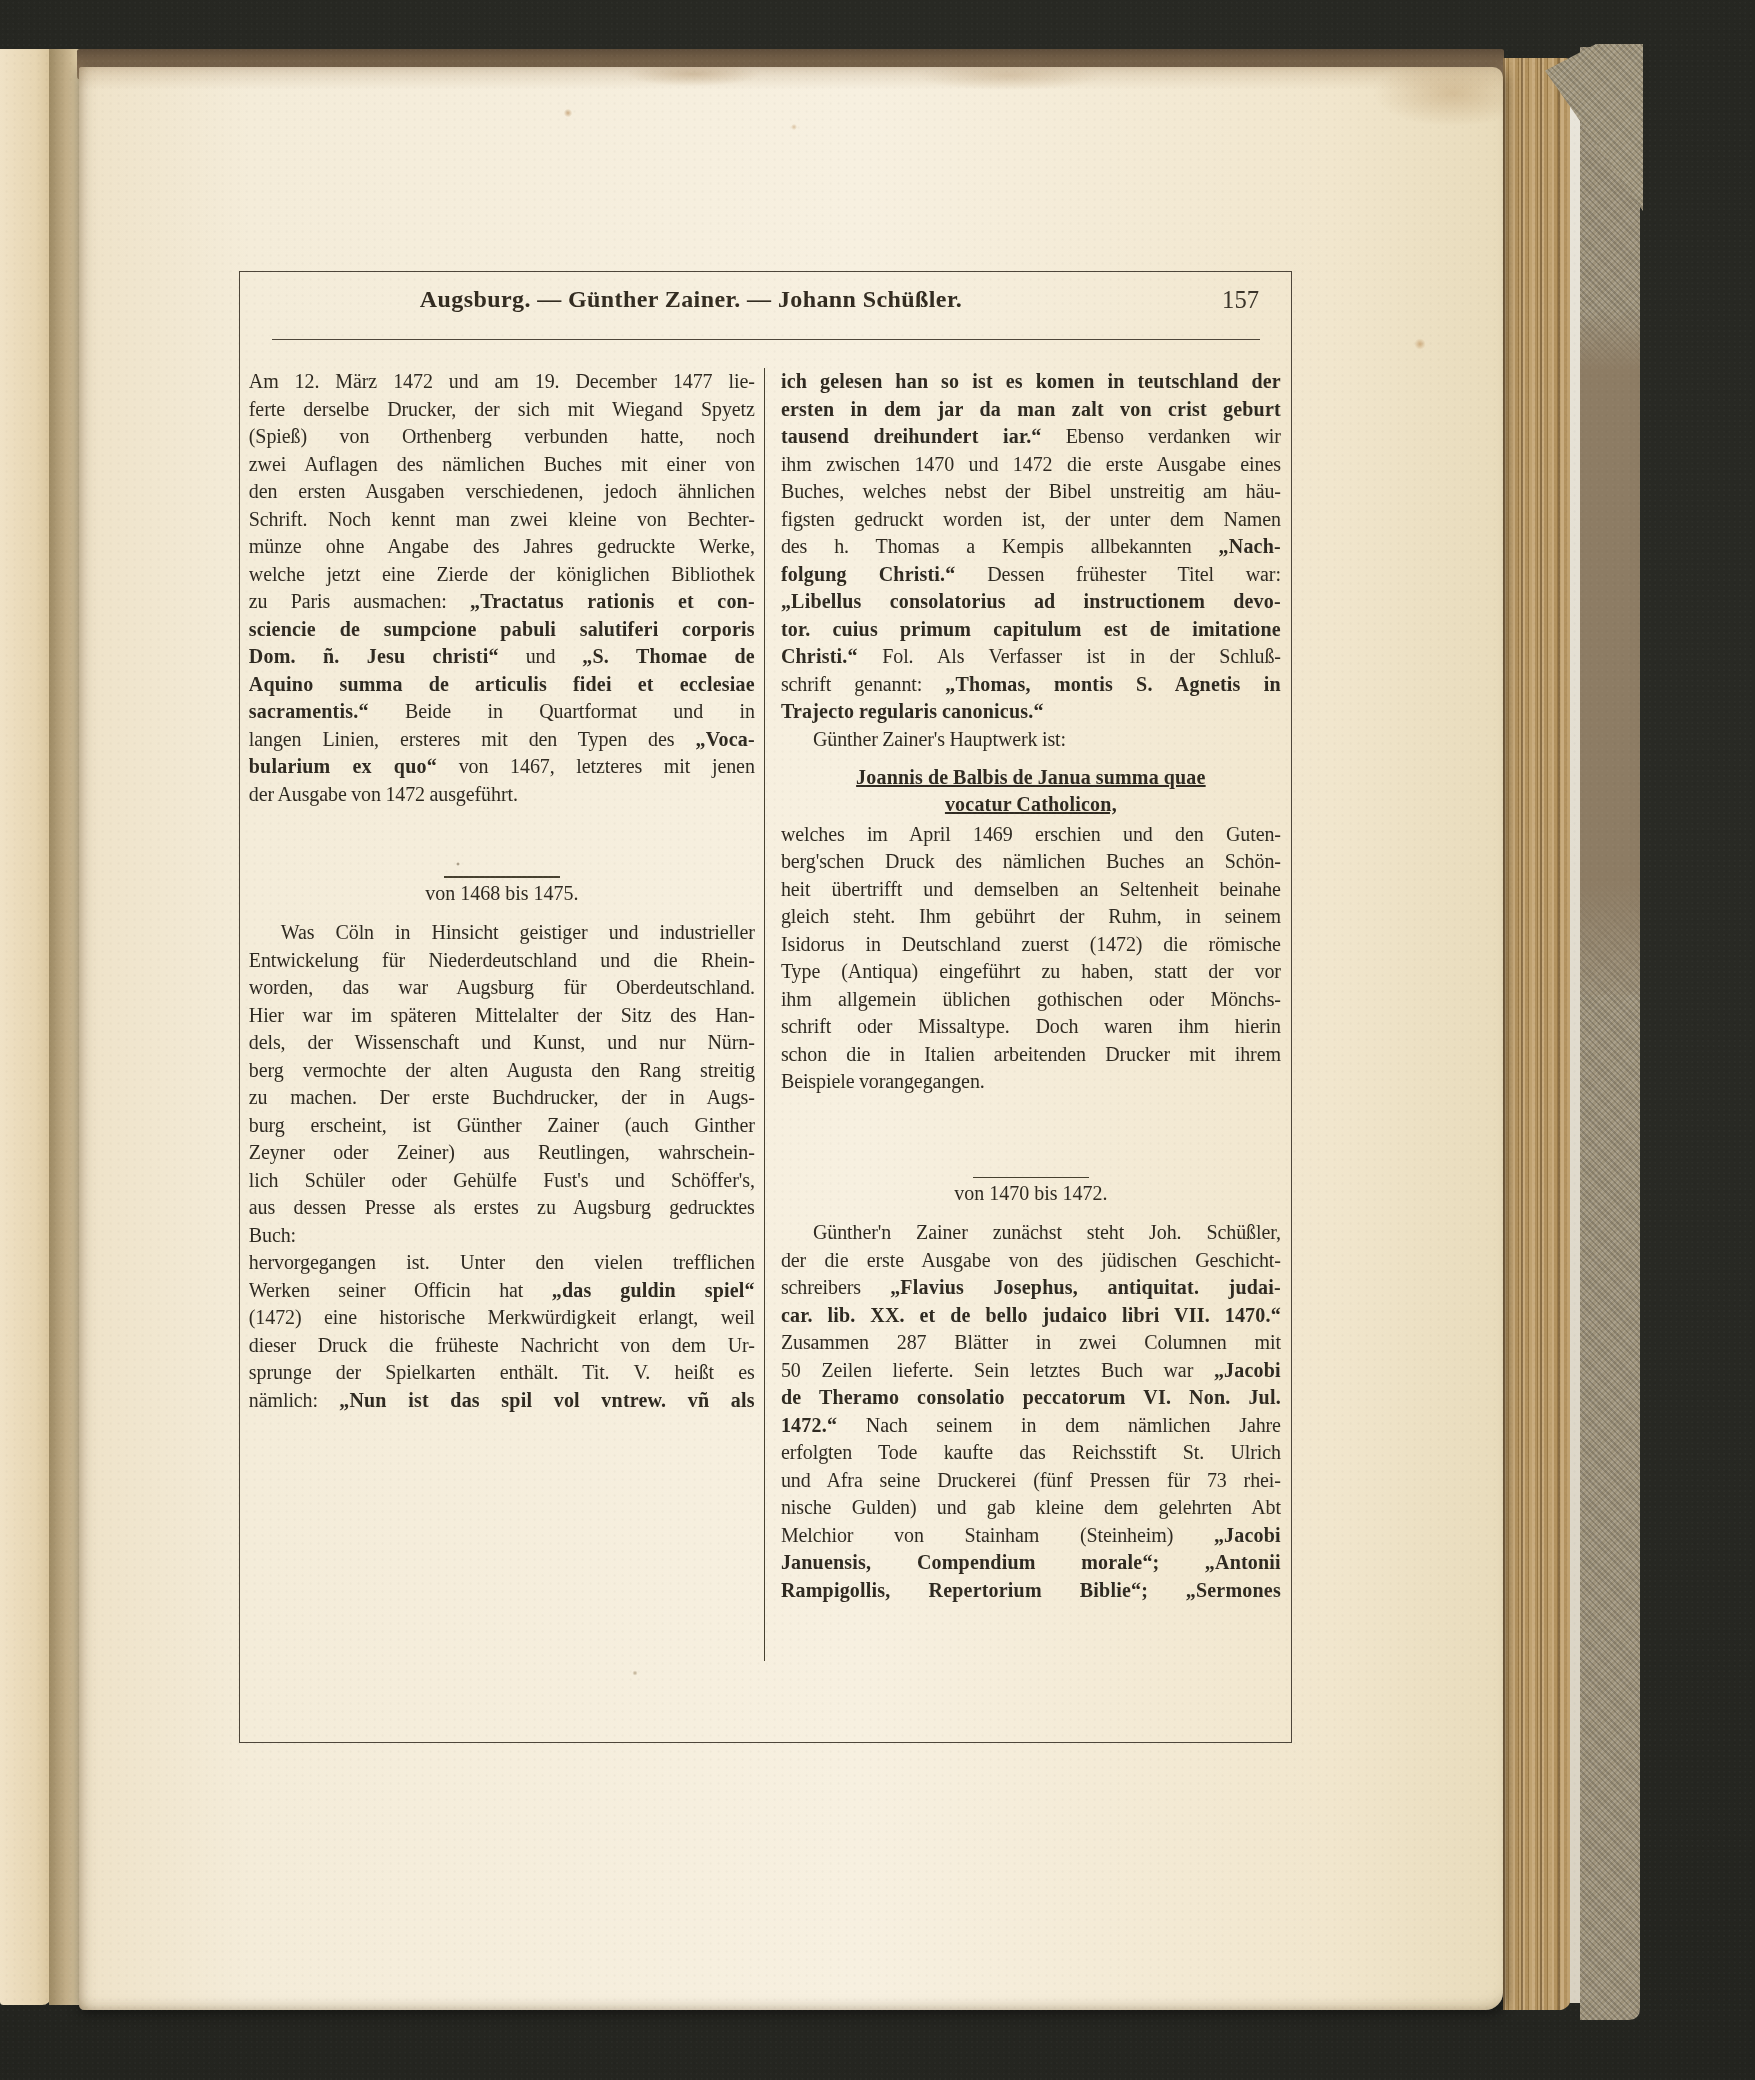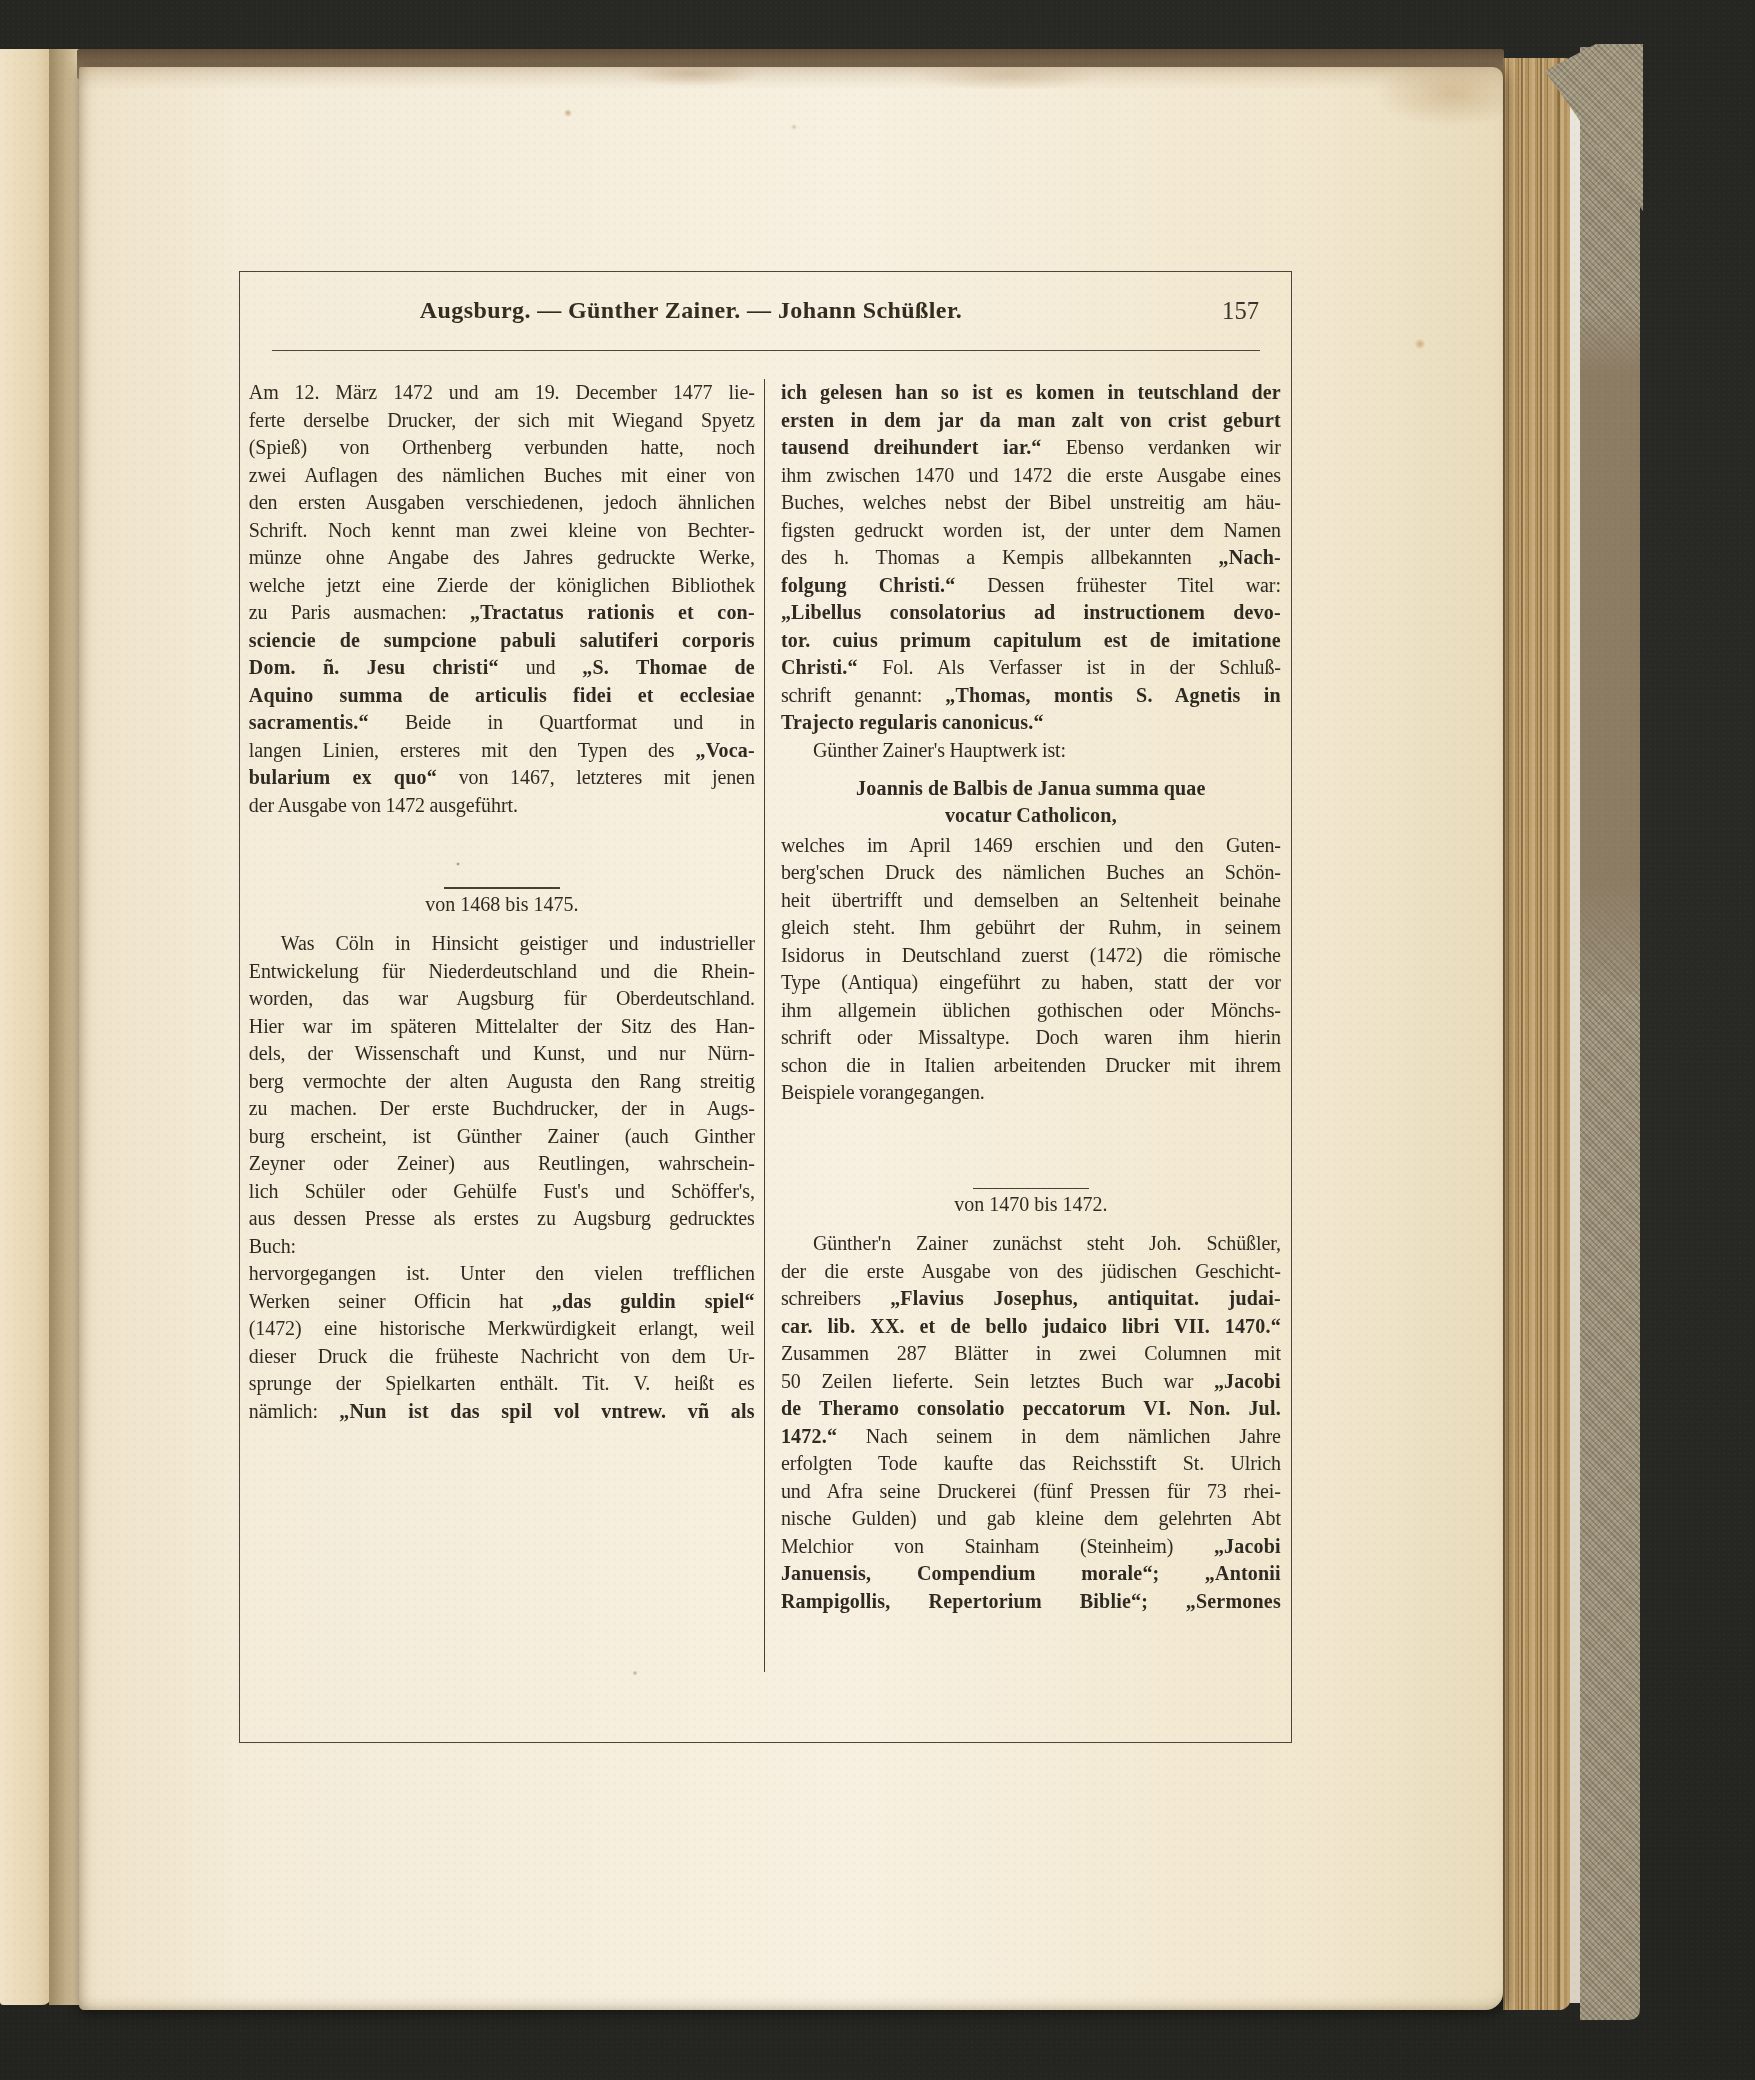--- a/index.html
+++ b/index.html
@@ -55,37 +55,37 @@
           radial-gradient(ellipse 114px 48px at 1374px 26px, rgba(160,115,60,.30), transparent 70%),
           radial-gradient(circle 6.1px  at 489px 46px,  rgba(170,120,60,.55), transparent 70%),
           radial-gradient(circle 4.4px  at 715px 60px,  rgba(170,120,60,.40), transparent 70%),
           radial-gradient(circle 8px  at 1341px 277px,rgba(175,122,60,.50), transparent 70%),
           radial-gradient(circle 2.6px  at 379px 797px, rgba(80,62,35,.7),  transparent 75%),
           radial-gradient(circle 3.5px  at 556px 1606px,rgba(120,95,55,.5), transparent 75%),
           linear-gradient(180deg, rgba(140,100,55,.20), rgba(140,100,55,0) 23px),
           linear-gradient(90deg,#eee2c8,#f4ecd9 12%,#f7f0e0 55%,#f1e6cd 88%,#e8dbbb);}
   
   .frame{position:absolute;left:160px;top:204px;width:1053px;height:1472px;
-         border:1.3px solid #4e463a;box-sizing:border-box;padding-top:25px;color:#332c21;}
+         border:1.3px solid #4e463a;box-sizing:border-box;padding-top:14px;color:#332c21;}
   .frame-head{position:relative;text-align:center;padding-right:149px;height:30px;}
   .frame-title{font-size:24px;font-weight:bold;letter-spacing:0.4px;color:#332c21;}
   .page-num{position:absolute;right:32px;top:0;font-size:24.6px;color:#3a342a;padding:0;}
   .head-rule{width:988px;height:1.3px;background:#4e463a;margin:23px auto 0;}
   .cols{display:flex;margin-top:28px;padding-left:8.8px;}
   .col{color:#2f2a21;}
   .col-left{width:506px;}
   .col-right{width:500px;margin-left:16px;}
   .divider{width:1.3px;height:1293px;background:#46402f;margin-left:8.8px;flex:none;}
   
   .ln{font-size:20px;line-height:27.5px;height:27.5px;overflow:hidden;
       text-align:justify;text-align-last:justify;word-spacing:-0.4px;letter-spacing:-0.1px;}
   .ln.nj{text-align-last:left;}
   .ln.ind{text-indent:32px;}
   .seg.bold{font-weight:bold;letter-spacing:0.2px;}
-  .blk-center{margin-top:10.5px;margin-bottom:1.8px;}
+  .blk-center{margin-top:10.5px;margin-bottom:1.8px;text-decoration:underline;}
   .blk-center .ln{text-align:center;text-align-last:center;}
   .blk-rule{width:116px;height:1.8px;background:#46402f;margin:68px auto 0;}
   .col-right .blk-rule{margin-top:81px;}
   .blk-h1{margin-top:47px;font-size:35px;line-height:42px;font-weight:bold;
           text-align:center;letter-spacing:1.8px;color:#2c261d;}
   .blk-h2{margin-top:12.3px;font-size:26px;line-height:39px;text-align:center;
           letter-spacing:.38em;color:#2f2a21;}
   .blk-h3{margin-top:1.8px;margin-bottom:12.3px;font-size:20px;line-height:27px;text-align:center;}
 </style>
 </head>

